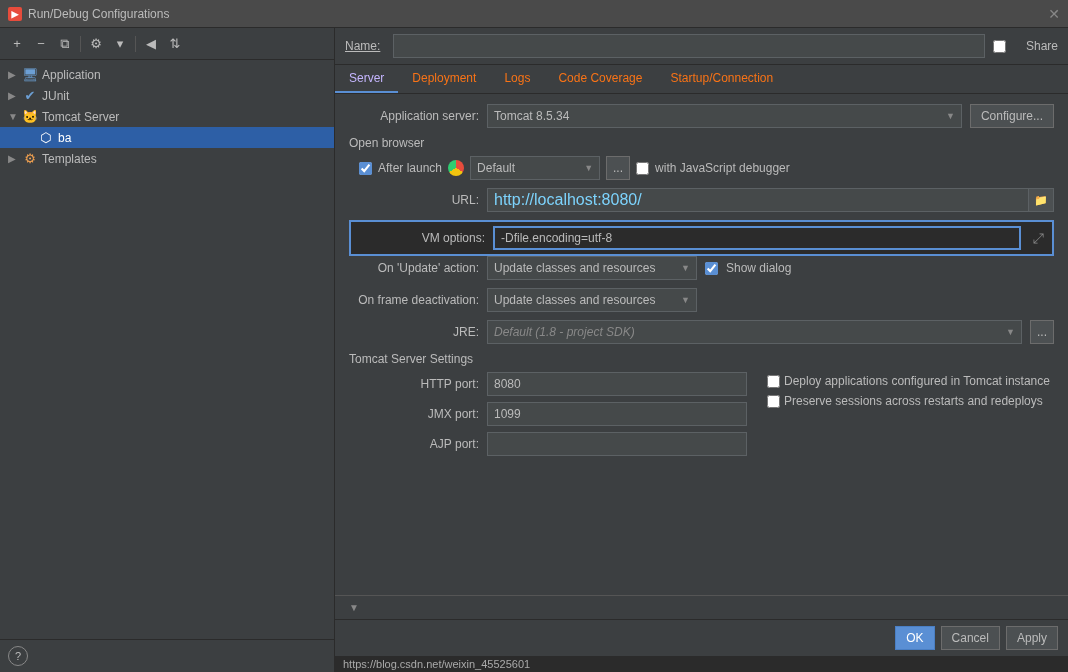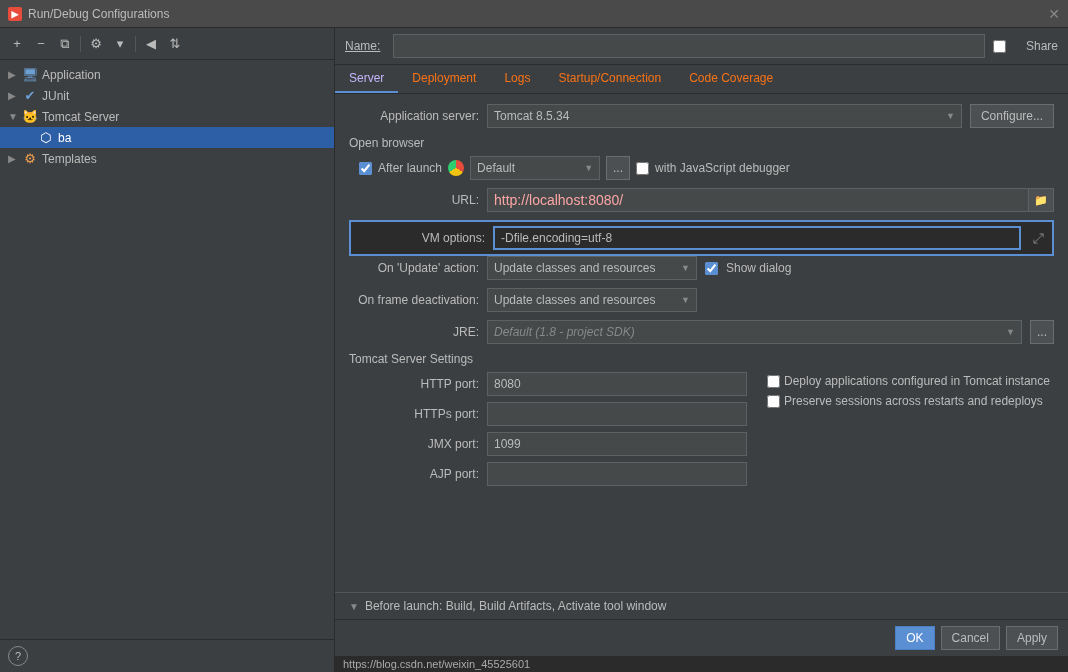--- a/index.html
+++ b/index.html
@@ -398,23 +398,23 @@
       display: flex;
       align-items: center;
       background: #45494a;
       border: 1px solid #5c6164;
       height: 24px;
     }
     .url-text {
       flex: 1;
       background: transparent;
       border: none;
-      color: #fca5a5;
+      color: #7dd3fc;
       padding: 2px 6px;
-      font-size: 14px;
+      font-size: 16px;
       outline: none;
     }
     .url-folder-btn {
       background: #4c5052;
       border-left: 1px solid #5c6164;
       color: #bbbbbb;
       padding: 0 5px;
       height: 100%;
       display: flex;
       align-items: center;
@@ -539,22 +539,22 @@
       <div class="share-check">
         <input type="checkbox" style="">
         <span>Share</span>
       </div>
     </div>
 
     <div class="tabs">
       <div class="tab active">Server</div>
       <div class="tab">Deployment</div>
       <div class="tab">Logs</div>
+      <div class="tab">Code Coverage</div>
       <div class="tab">Startup/Connection</div>
-      <div class="tab">Code Coverage</div>
     </div>
 
     <div class="content-area">
 
       <div class="form-row">
         <span class="form-label">Application server:</span>
         <div class="app-server-dropdown" style="flex:1;">
           <span>Tomcat 8.5.34</span>
           <span class="dropdown-arrow">▼</span>
         </div>
@@ -618,24 +618,20 @@
       </div>
 
       <div class="server-settings-section">
         <div class="section-header">Tomcat Server Settings</div>
 
         <div style="display:flex; gap:20px; align-items:flex-start;">
           <div style="flex:1;">
             <div class="port-row">
               <span class="port-label">HTTP port:</span>
               <input class="port-input text-input" type="text" value="8080" style="">
-            </div>
-            <div class="port-row">
-              <span class="port-label">HTTPs port:</span>
-              <input class="port-input text-input" type="text" style="">
             </div>
             <div class="port-row">
               <span class="port-label">JMX port:</span>
               <input class="port-input text-input" type="text" value="1099" style="">
             </div>
             <div class="port-row">
               <span class="port-label">AJP port:</span>
               <input class="port-input text-input" type="text" style="">
             </div>
           </div>
@@ -649,21 +645,20 @@
               <span>Preserve sessions across restarts and redeploys</span>
             </div>
           </div>
         </div>
       </div>
 
     </div>
 
     <div class="before-launch">
       <span class="before-launch-arrow">▼</span>
-      <span>Before launch: Build, Build Artifacts, Activate tool window</span>
     </div>
 
     <div class="action-buttons">
       <button class="btn primary">OK</button>
       <button class="btn">Cancel</button>
       <button class="btn">Apply</button>
     </div>
 
     <div class="bottom-url-bar">
       <span>https://blog.csdn.net/weixin_45525601</span>

